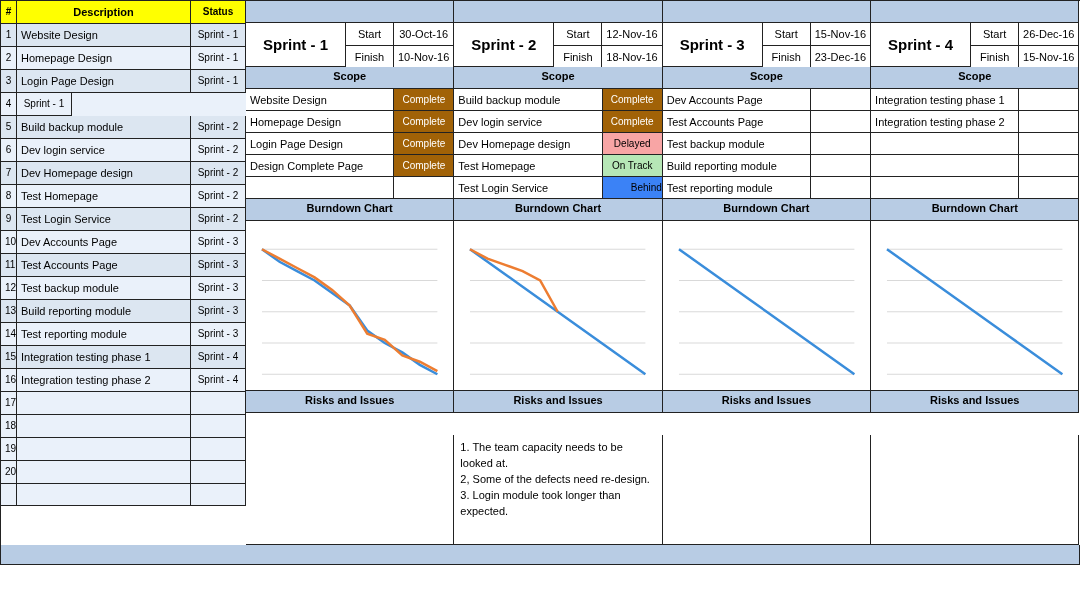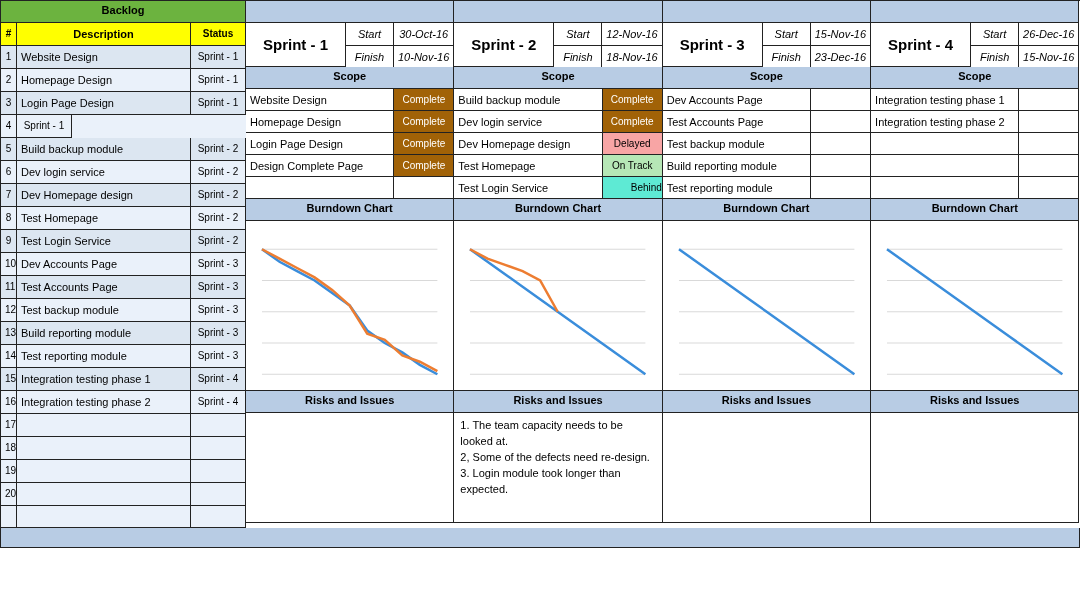--- a/index.html
+++ b/index.html
@@ -62,21 +62,21 @@
   .zebra1 { background: #eaf1fa; }
   
   .sp-hdr { display:flex; height:44px; }
   .sp-title {
     flex: 0 0 100px;
     display:flex; align-items:center; justify-content:center;
     font-weight: bold; font-size: 15px;
     border-right:1px solid #222; border-bottom:1px solid #222;
   }
   .sp-dates { flex:1; display:flex; flex-direction:column; }
-  .sp-dates .row { height:30px;font-style:italic; }
+  .sp-dates .row { height:30px; }
   .sp-lab { flex:0 0 48px; text-align:center; }
   .sp-val { flex:1; text-align:center; }
   .band {
     background: #b8cce4;
     font-weight: bold;
     text-align: center;
     height:22px;
     border-right:1px solid #222;
     border-bottom:1px solid #222;
     line-height:18px;
@@ -85,53 +85,53 @@
   .scope-desc { flex:1; }
   .scope-badge {
     flex:0 0 60px;
     text-align:center;
     font-size:10px;
     color:#fff;
   }
   .st-complete { background:#a16207; color:#fff; }
   .st-delayed  { background:#f8a5a5; color:#000; }
   .st-ontrack  { background:#b6e7b6; color:#000; }
-  .st-behind   { background:#5eead4; color:#000;padding-left:28px; }
+  .st-behind   { background:#3b82f6; color:#000;padding-left:28px; }
   .chart-cell {
     border-right:1px solid #222;
     border-bottom:1px solid #222;
     height: 170px;
     padding: 8px 10px;
   }
   .risks-cell {
     border-right:1px solid #222;
     border-bottom:1px solid #222;
     height: 110px;
     padding: 4px 6px;
     font-size:11px;
     line-height:16px;
+    margin-top:22px;
   }
   svg { width:100%; height:100%; }
   .grid-line { stroke:#d9d9d9; stroke-width:1; }
   .planned { stroke:#3a8ddb; stroke-width:2.5; fill:none; }
   .actual  { stroke:#ed7d31; stroke-width:2.5; fill:none; }
   .footer-bar {
     height: 20px;
     background: #b8cce4;
     border:1px solid #222;
     border-top:none;
   }
 </style>
 </head>
 <body>
 
 <div class="root">
 
   <div class="backlog-pane">
-    <div class="hdr-green">Backlog</div>
     <div class="row">
       <div class="cell c-num hdr-yellow">#</div>
       <div class="cell c-desc hdr-yellow">Description</div>
       <div class="cell c-stat hdr-yellow">Status</div>
     </div>
     <div id="backlog-rows">
         <div class="row zebra0">
           <div class="cell c-num">1</div>
           <div class="cell c-desc">Website Design</div>
           <div class="cell c-stat">Sprint - 1</div>

